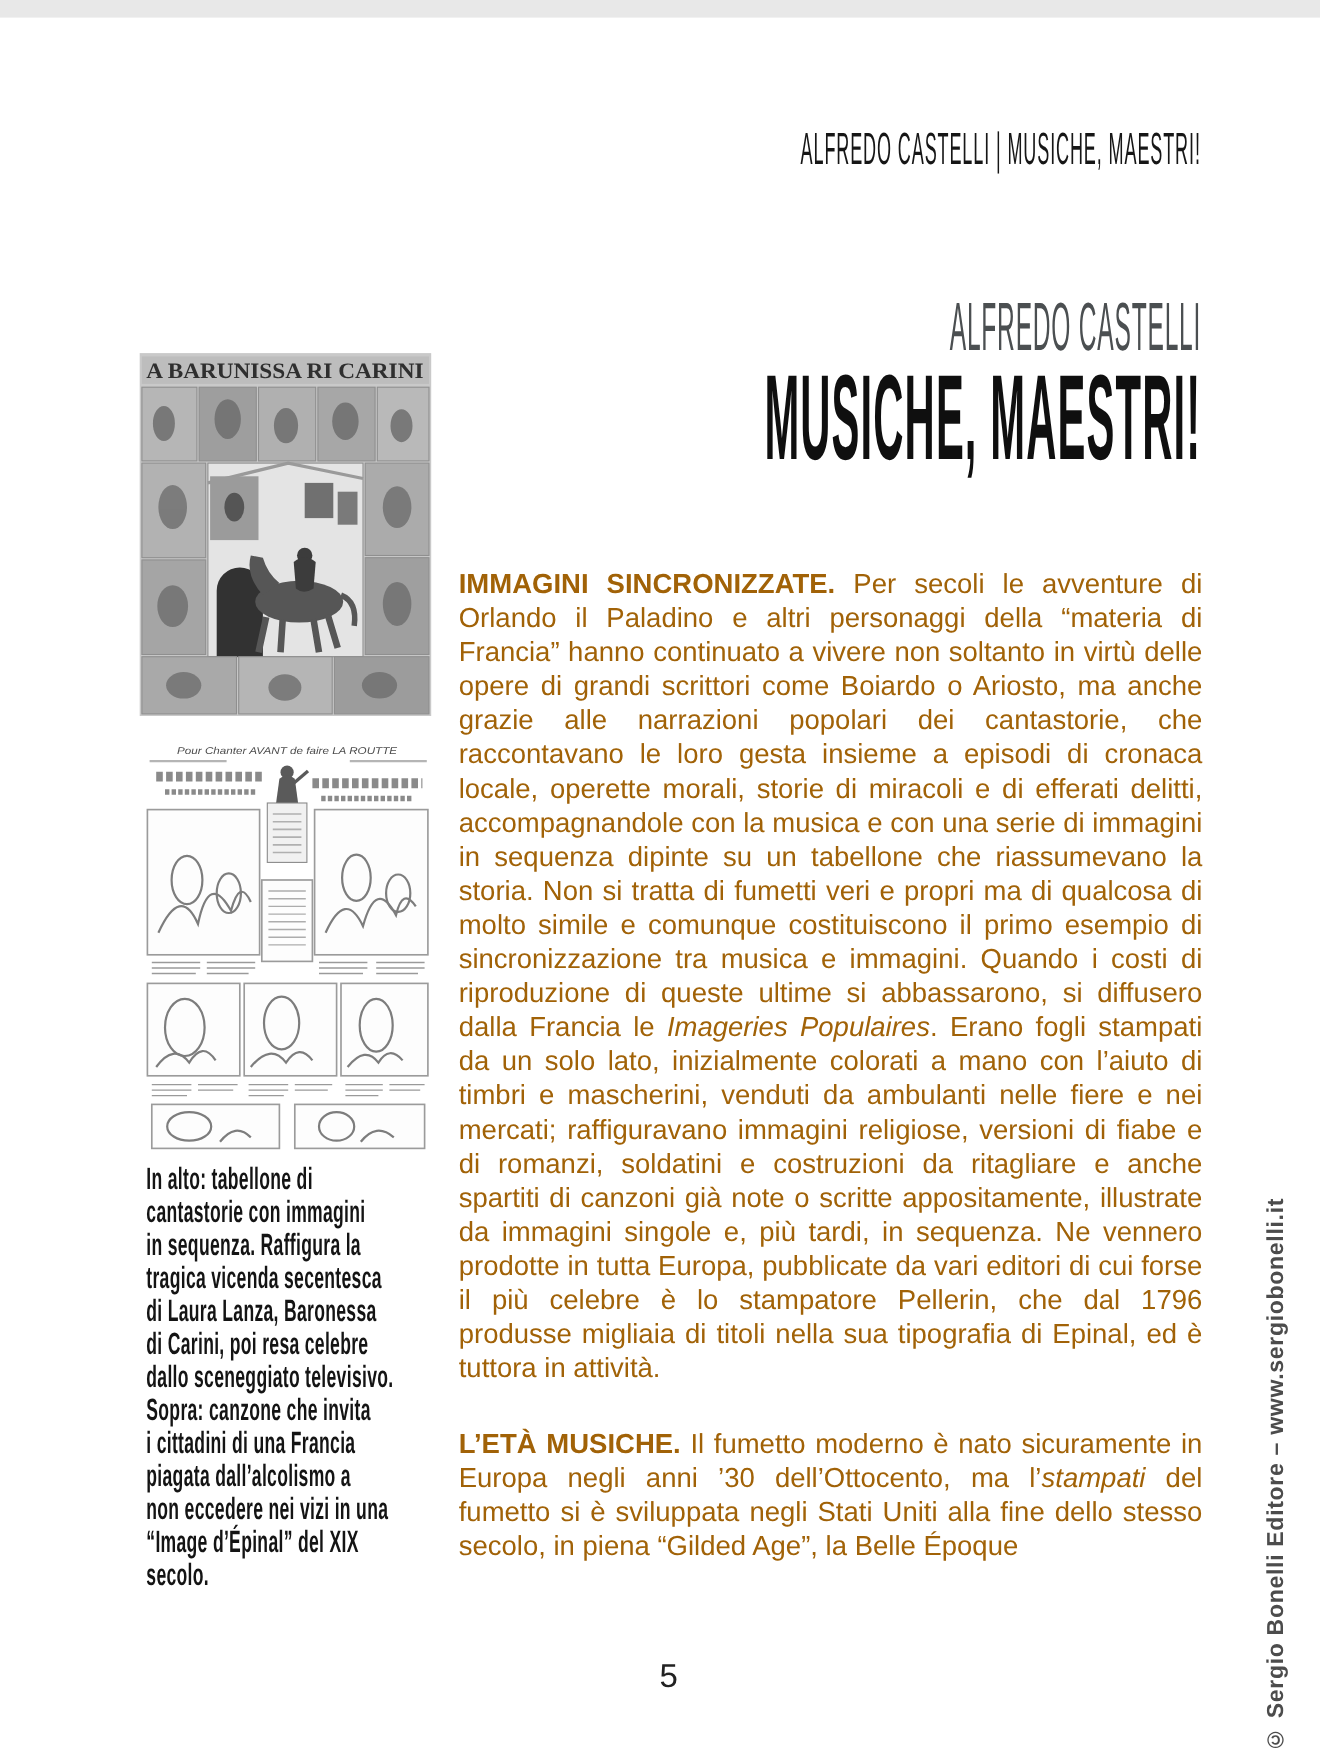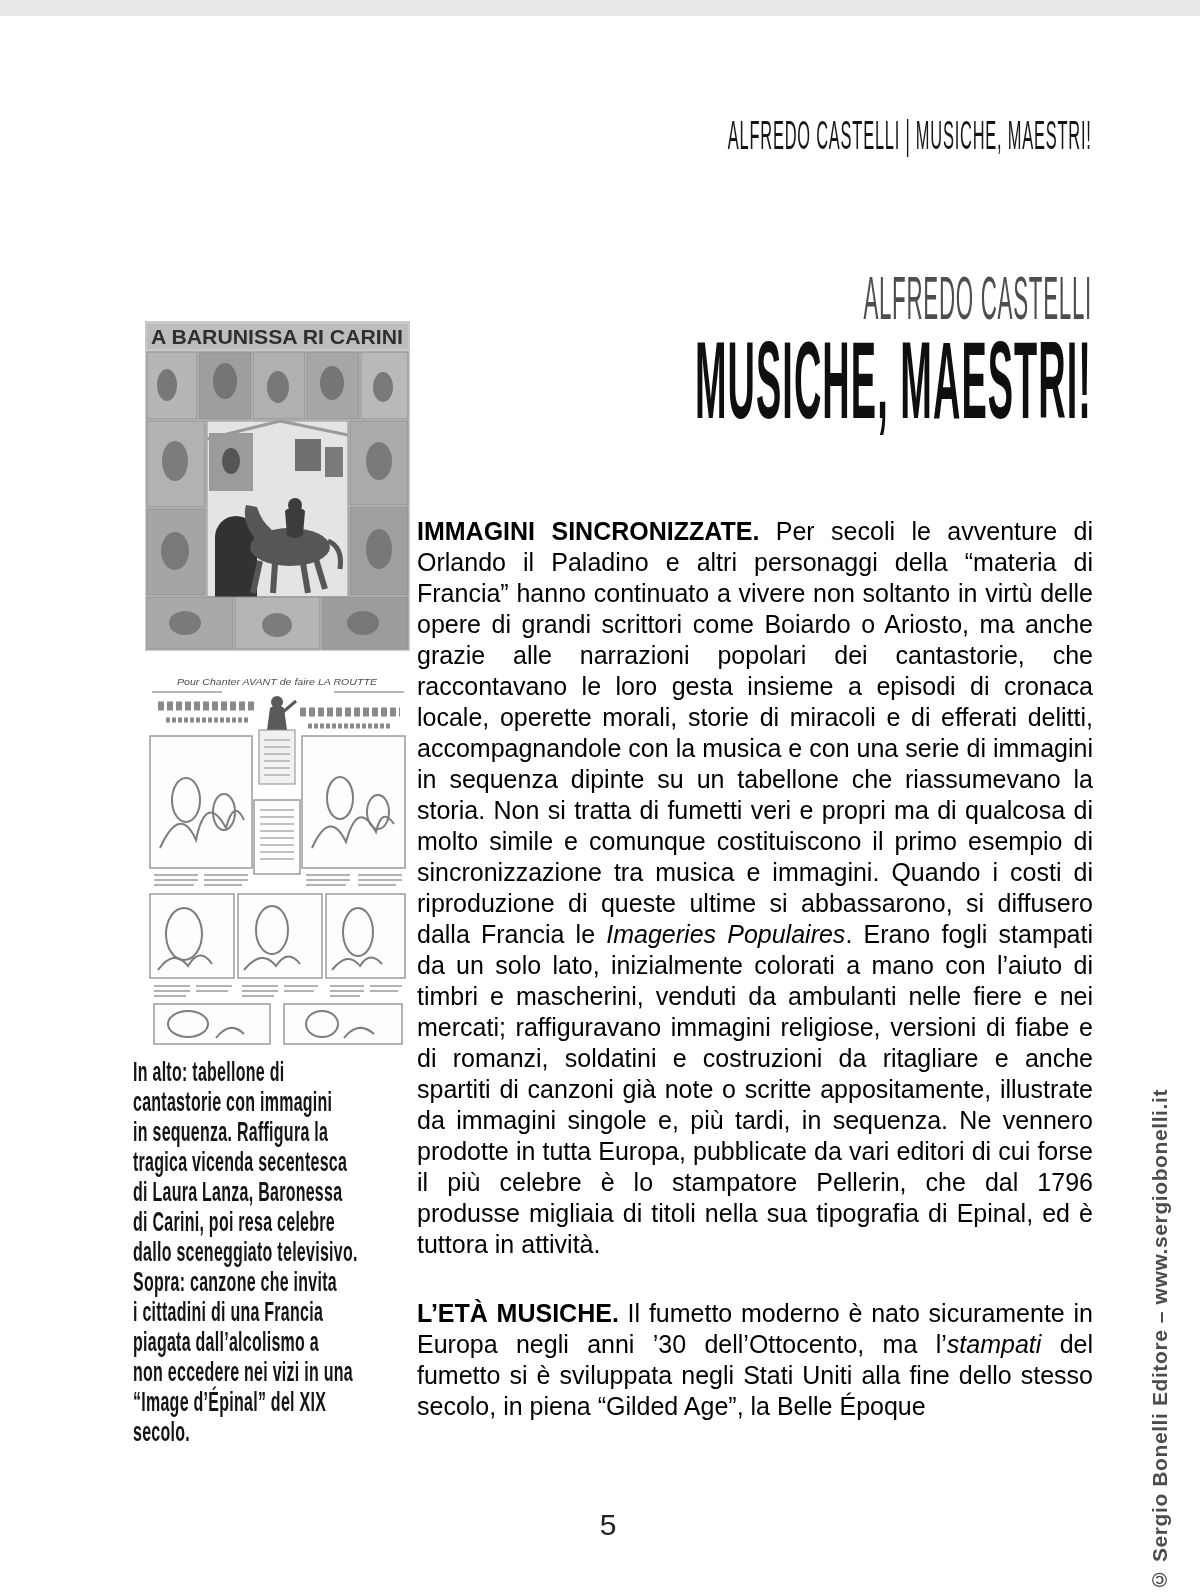--- a/index.html
+++ b/index.html
@@ -25,30 +25,30 @@
   .main-title {
     position:absolute; top:300px; right:108px;
     font-size:110px; font-weight:700; color:#0f0f0f;
     letter-spacing:3px; white-space:nowrap;
     transform:scaleX(0.345); transform-origin:100% 0;
   }
 
   
   .body-col {
     position:absolute; left:417px; top:500px; width:676px;
-    font-size:25px; line-height:31px; text-align:justify; color:#000000;
+    font-size:25px; line-height:31px; text-align:justify; color:#a16207;
   }
   .body-col p { margin:0; }
   .body-col p + p { margin-top:38px; }
   .b { font-weight:700; }
   .i { font-style:italic; }
 
   
-  .figure1 { position:absolute; left:136px; top:305px; width:283px; height:330px; }
-  .figure2 { position:absolute; left:144px; top:656px; width:267px; height:380px; }
+  .figure1 { position:absolute; left:118px; top:305px; width:283px; height:330px;font-family:Liberation Serif, serif; }
+  .figure2 { position:absolute; left:128px; top:656px; width:267px; height:380px; }
   .figure1 svg, .figure2 svg { display:block; width:100%; height:100%; }
 
   
   .caption {
     position:absolute; left:133px; top:1041px; width:460px;
     font-size:28px; line-height:30px; font-weight:700; color:#141414;
     letter-spacing:0.5px;
     transform:scaleX(0.57); transform-origin:0 0;
   }
   .caption .cap-line { white-space:nowrap; }

